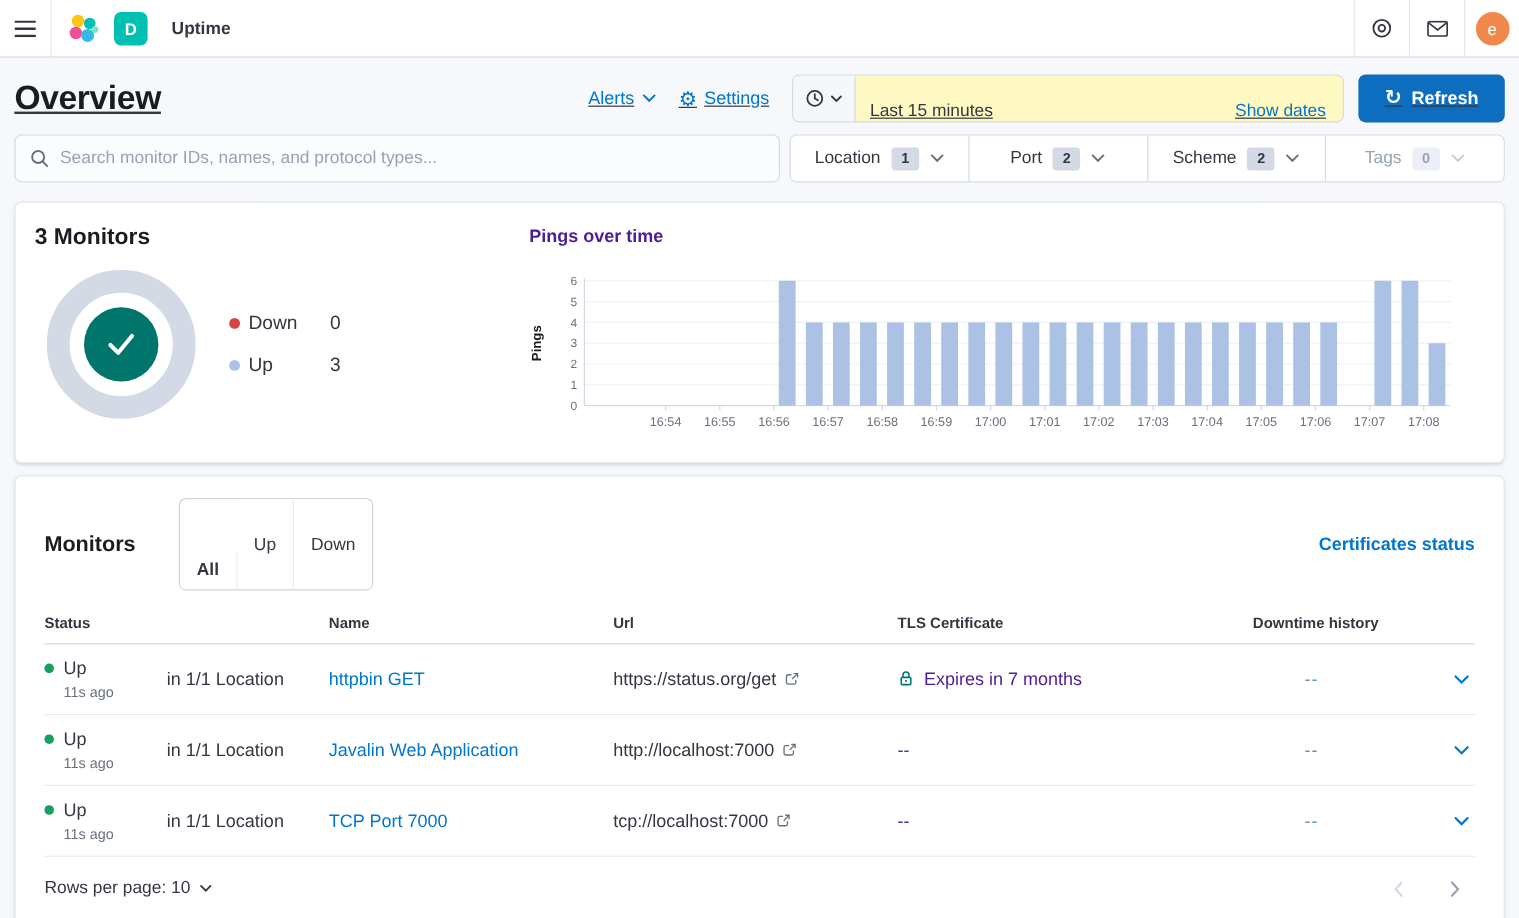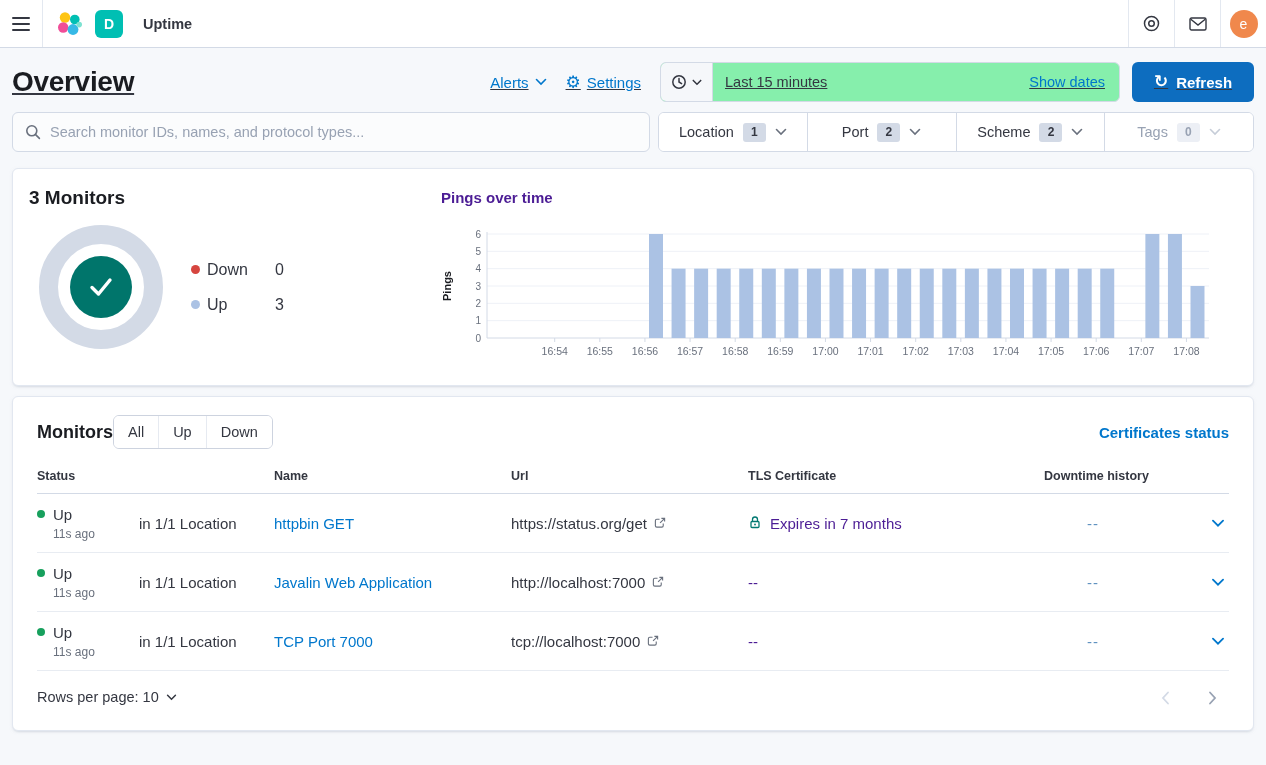--- a/index.html
+++ b/index.html
@@ -47,22 +47,22 @@
     padding: 12px 0 8px; height: 64px; text-decoration: underline;
   }
   .page-header h1 { font-size: 28px; font-weight: 600; color: #1a1c21; letter-spacing: -0.3px; }
   .header-actions { display: flex; align-items: center; gap: 19px; }
   .link-btn {
     color: #0077cc; font-size: 15px; background: none; border: none; cursor: pointer;
     display: flex; align-items: center; gap: 6px;
   }
   .gear-glyph { font-size: 17px; line-height: 1; color: #0077cc; }
   .datepicker {
-    display: flex; align-items: center; height: 40px; width: 460px;
-    border: 1px solid #d3dae6; border-radius: 6px; background: #86efac; overflow: hidden;
+    display: flex; align-items: flex-end; height: 40px; width: 460px;
+    border: 1px solid #d3dae6; border-radius: 6px; background: #fef9c3; overflow: hidden;
   }
   .dp-quick {
     display: flex; align-items: center; gap: 5px; padding: 0 10px; height: 100%;
     background: #f5f7fa; border: none; border-right: 1px solid #d3dae6; cursor: pointer;
   }
   .dp-range { flex: 1; padding: 0 12px; font-size: 14.5px; color: #343741; }
   .dp-showdates { background: none; border: none; color: #0077cc; font-size: 14.5px; font-weight: 500; padding: 0 14px; cursor: pointer; }
   .refresh-btn {
     height: 40px; width: 122px; background: #0d6dbf; border: none; border-radius: 6px;
     color: #fff; font-size: 15px; font-weight: 600; cursor: pointer;
@@ -119,25 +119,25 @@
   .legend-item { display: flex; align-items: center; font-size: 16px; }
   .legend-dot { width: 9px; height: 9px; border-radius: 50%; margin-right: 7px; flex-shrink: 0; }
   .legend-label { width: 68px; color: #343741; }
   .legend-value { color: #343741; }
   .snap-chart { flex: 1; padding-top: 4px; }
   .snap-chart h3 { font-size: 15px; font-weight: 700; color: #4c1d95; margin-bottom: 16px; }
 
   
   .monitors-card { padding: 14px 24px 6px; }
   .mon-header { display: flex; align-items: center; margin: 4px 0 16px; }
-  .mon-header h2 { font-size: 18px; font-weight: 700; color: #1a1c21; }
+  .mon-header h2 { font-size: 18px; font-weight: 700; color: #1a1c21; margin-right: 36px; }
   .tab-group { display: flex; border: 1px solid #cdd3df; border-radius: 6px; overflow: hidden; }
   .tab { padding: 8px 14px; font-size: 14.5px; color: #343741; background: #fff; border: none; border-right: 1px solid #e6eaf1; cursor: pointer; }
   .tab:last-child { border-right: none; }
-  .tab.selected { font-weight: 400; }
+  .tab.selected { font-weight: 700; margin-top: 43px; }
   .certs-link { margin-left: auto; color: #0077cc; font-size: 15px; font-weight: 600; text-decoration: none; }
 
   .thead, .trow {
     display: grid;
     grid-template-columns: 102px 135px 237px 237px 296px 1fr 40px;
     align-items: center;
   }
   .thead { border-bottom: 1px solid #d3dae6; padding: 4px 0 10px; }
   .th { font-size: 12.5px; font-weight: 700; color: #343741; }
   .trow { height: 59px; border-bottom: 1px solid #e8ecf2; }

